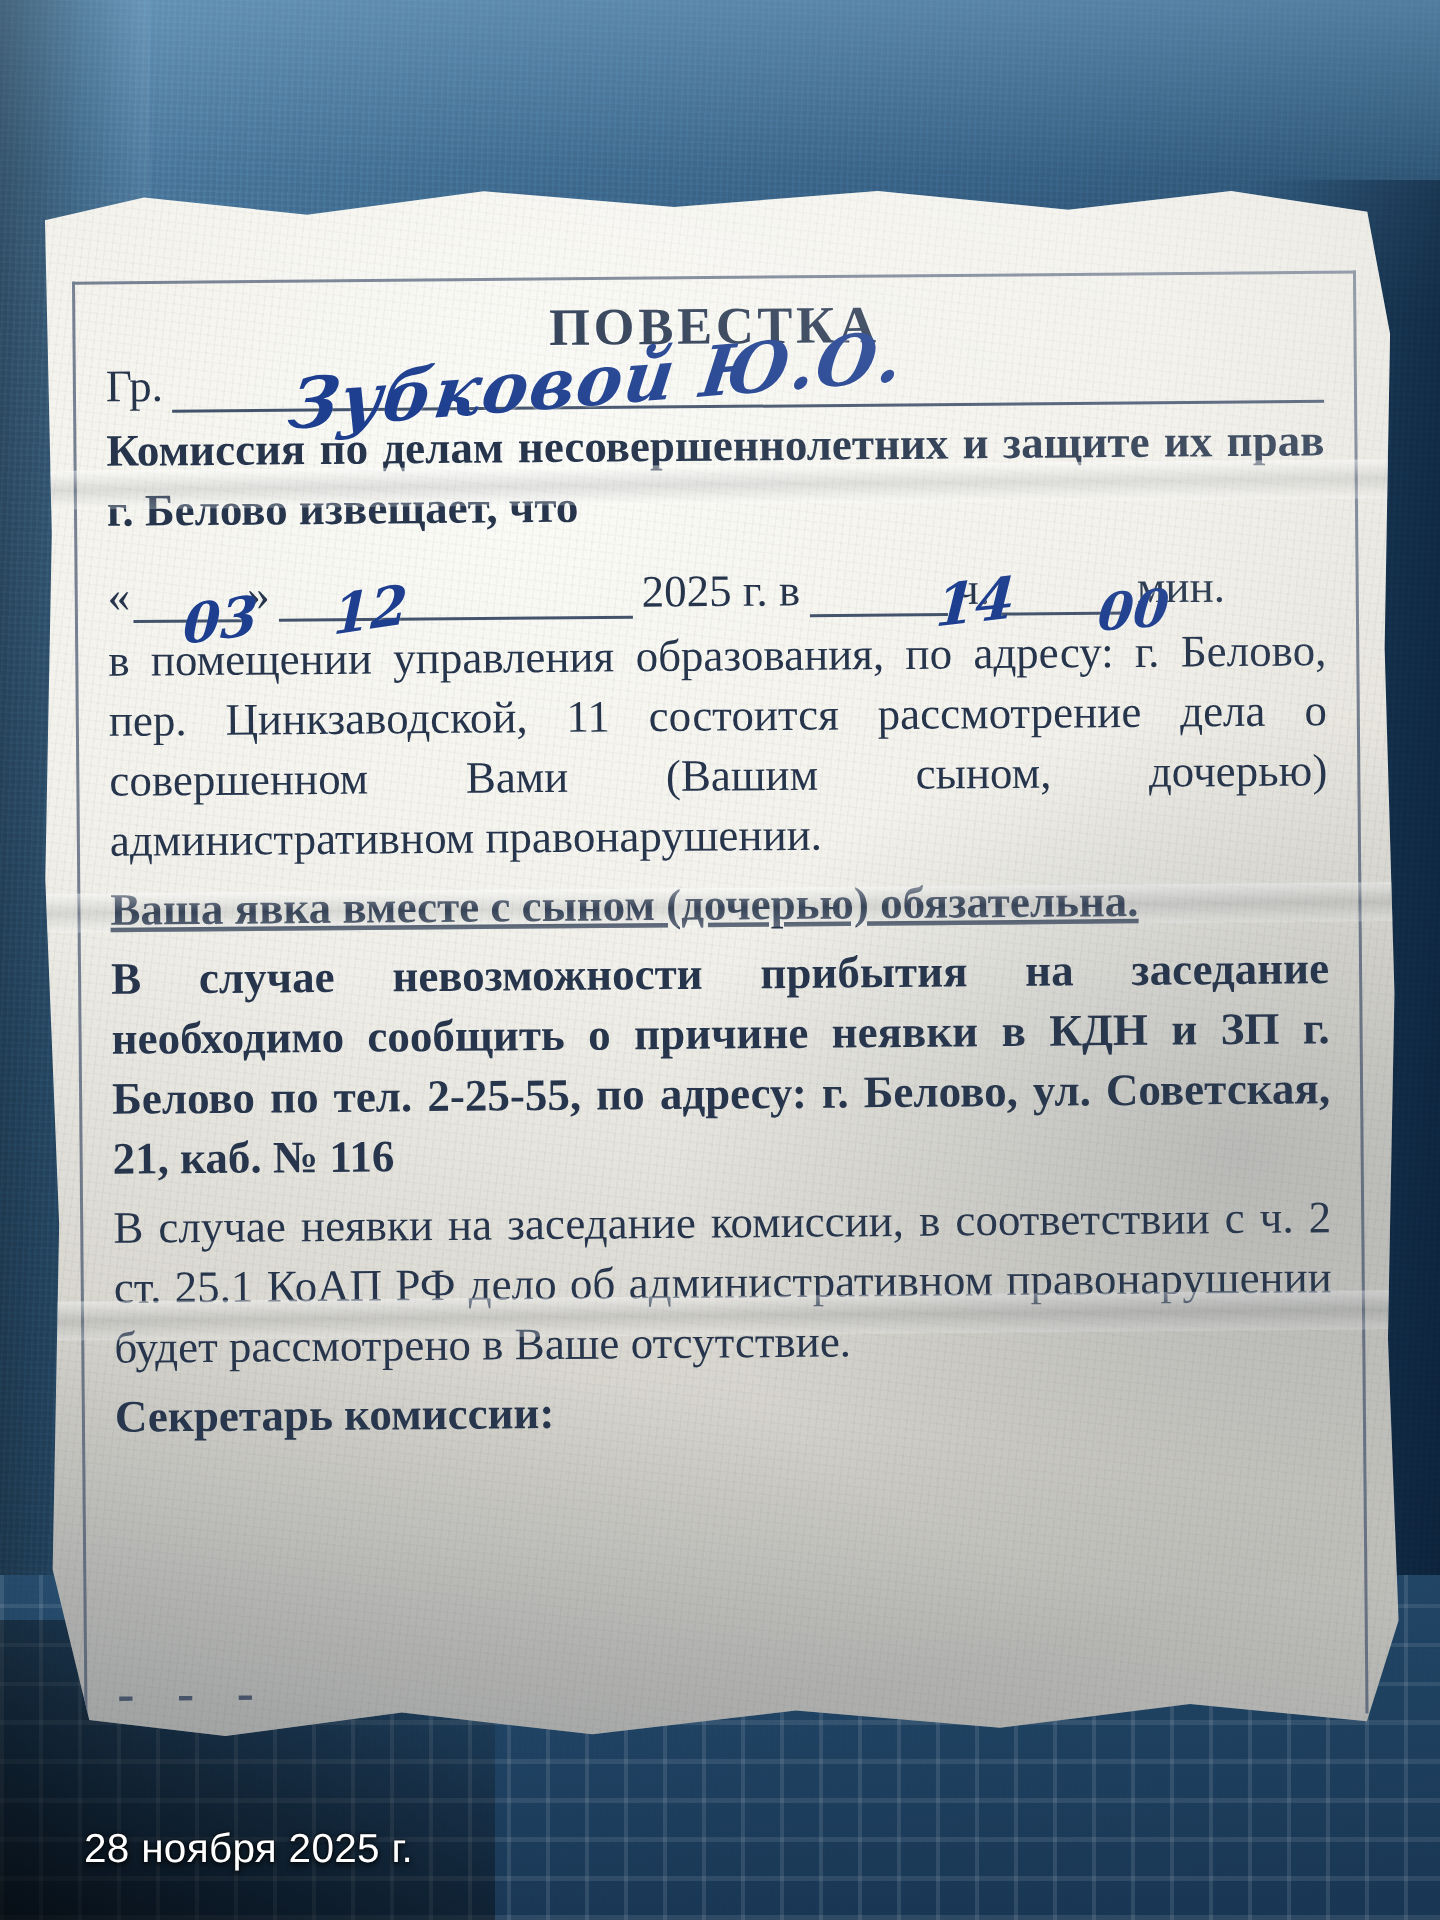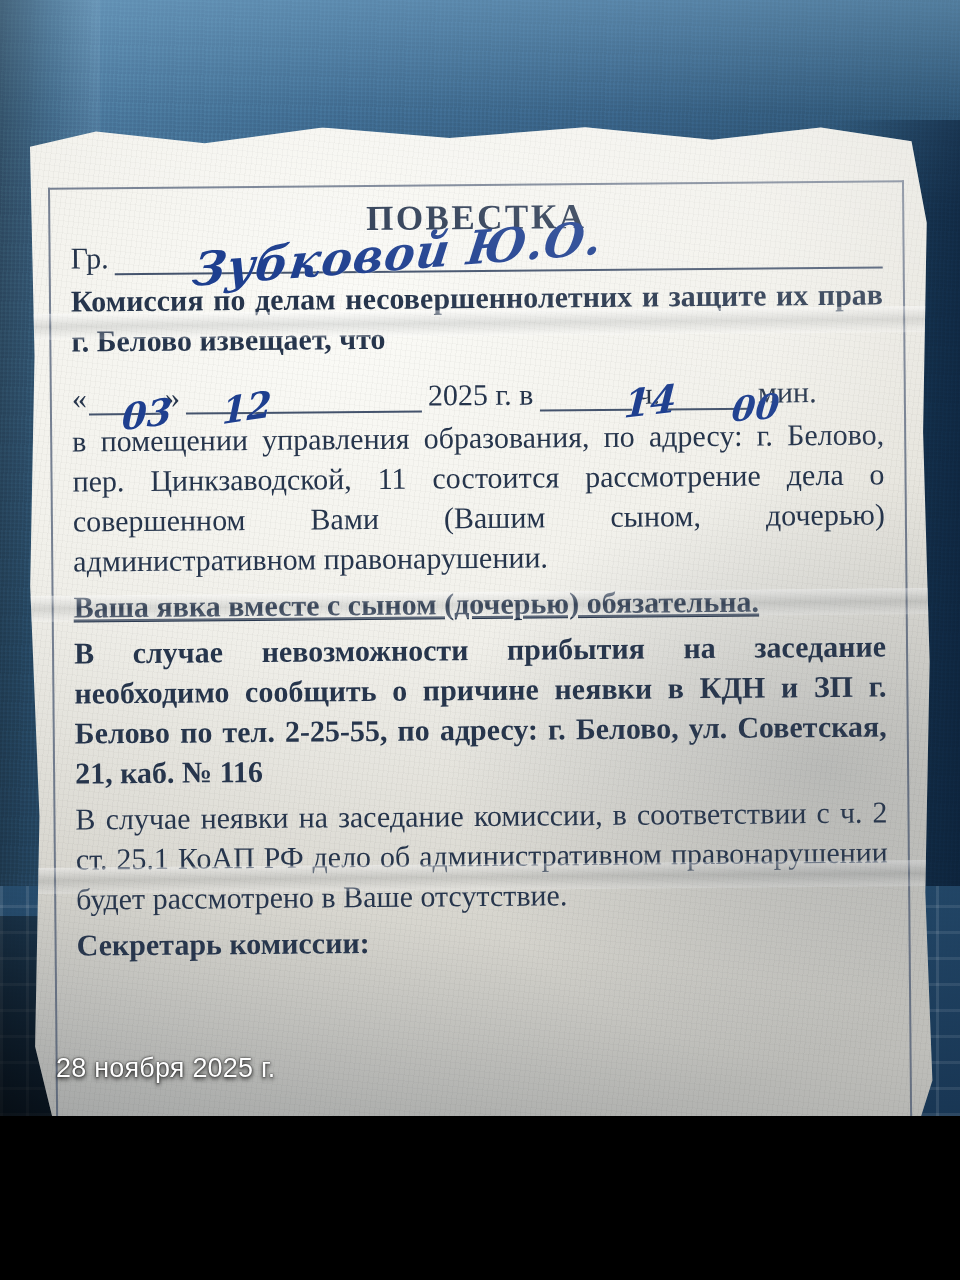--- a/index.html
+++ b/index.html
@@ -4,21 +4,21 @@
 <title>Повестка</title>
 <style>
   html, body {
     margin: 0;
     padding: 0;
     background: #000;
   }
   #screenshot {
     position: relative;
     width: 960px;
-    height: 1116px;
+    height: 1280px;
     overflow: hidden;
     font-family: "Liberation Serif", serif;
     background: #2f5f86;
   }
 
   
   .bg {
     position: absolute;
     inset: 0;
     background:

